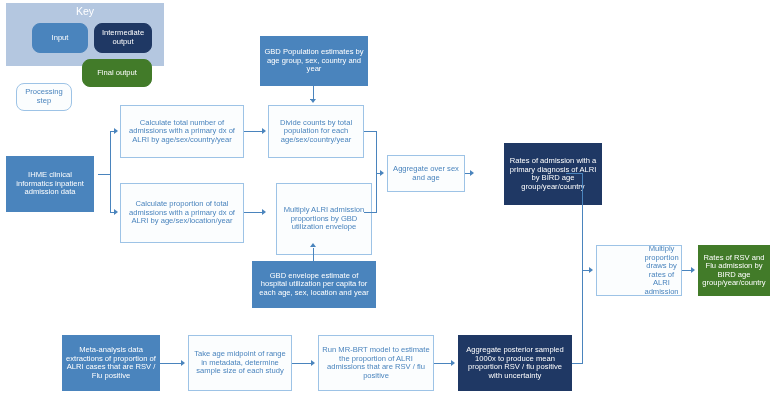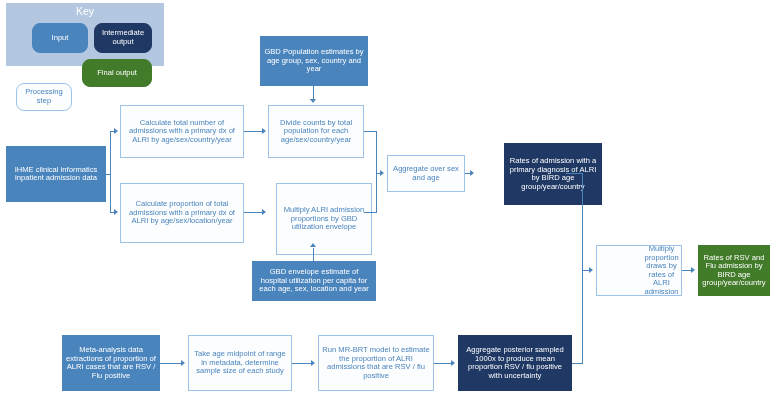--- a/index.html
+++ b/index.html
@@ -52,21 +52,21 @@
       <span>Intermediate output</span>
     </div>
     <div class="key-box t-proc" style="left:10px;top:56px;width:56px;height:28px;margin-top:24px;">
       <span>Processing step</span>
     </div>
     <div class="key-box t-final" style="left:76px;top:56px;width:70px;height:28px;">
       <span>Final output</span>
     </div>
   </div>
 
-  <div class="node t-input" style="left:6px;top:146px;width:100px;height:56px;">
+  <div class="node t-input" style="left:6px;top:156px;width:88px;height:56px;">
     <span>IHME clinical informatics inpatient admission data</span>
   </div>
 
   <div class="node t-input" style="left:260px;top:36px;width:108px;height:50px;">
     <span>GBD Population estimates by age group, sex, country and year</span>
   </div>
 
   <div class="node t-proc" style="left:120px;top:105px;width:124px;height:53px;">
     <span>Calculate total number of admissions with a primary dx of ALRI by age/sex/country/year</span>
   </div>
@@ -76,21 +76,21 @@
   </div>
 
   <div class="node t-proc" style="left:268px;top:105px;width:96px;height:53px;">
     <span>Divide counts by total population for each age/sex/country/year</span>
   </div>
 
   <div class="node t-proc" style="left:276px;top:183px;width:96px;height:72px;">
     <span>Multiply ALRI admission proportions by GBD utilization envelope</span>
   </div>
 
-  <div class="node t-input" style="left:252px;top:261px;width:124px;height:40px;">
+  <div class="node t-input" style="left:252px;top:261px;width:124px;height:47px;">
     <span>GBD envelope estimate of hospital utilization per capita for each age, sex, location and year</span>
   </div>
 
   <div class="node t-proc" style="left:387px;top:155px;width:78px;height:37px;">
     <span>Aggregate over sex and age</span>
   </div>
 
   <div class="node t-inter" style="left:504px;top:143px;width:98px;height:62px;">
     <span>Rates of admission with a primary diagnosis of ALRI by BIRD age group/year/country</span>
   </div>

